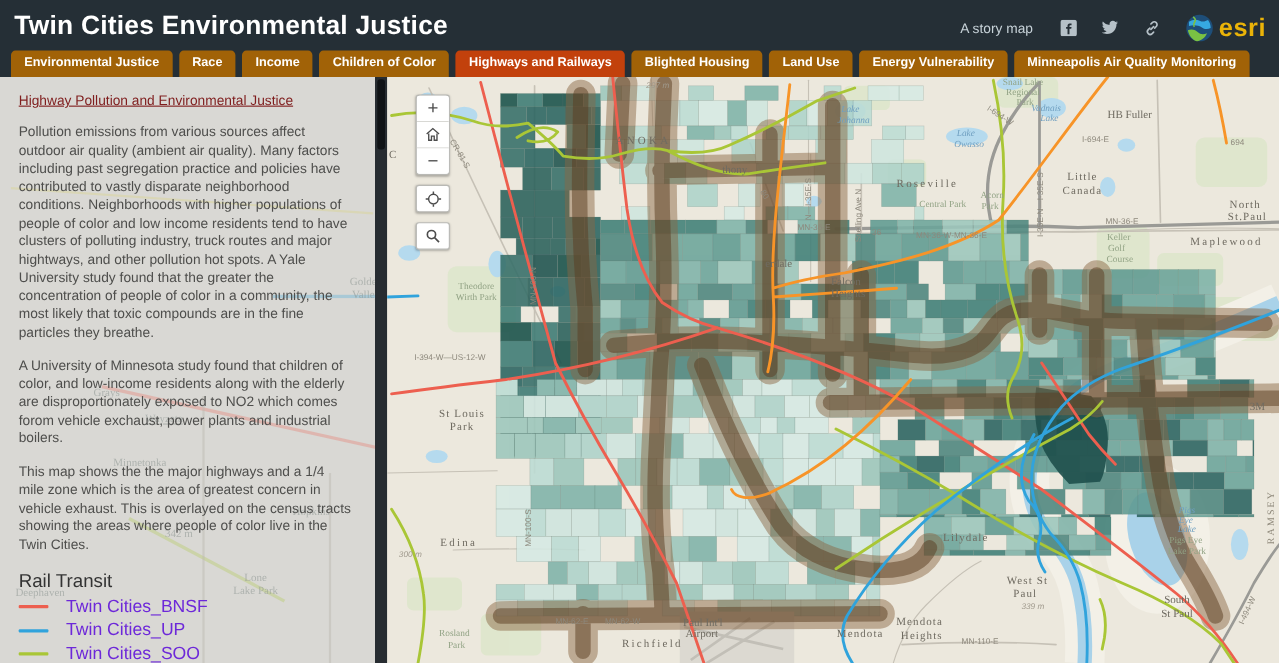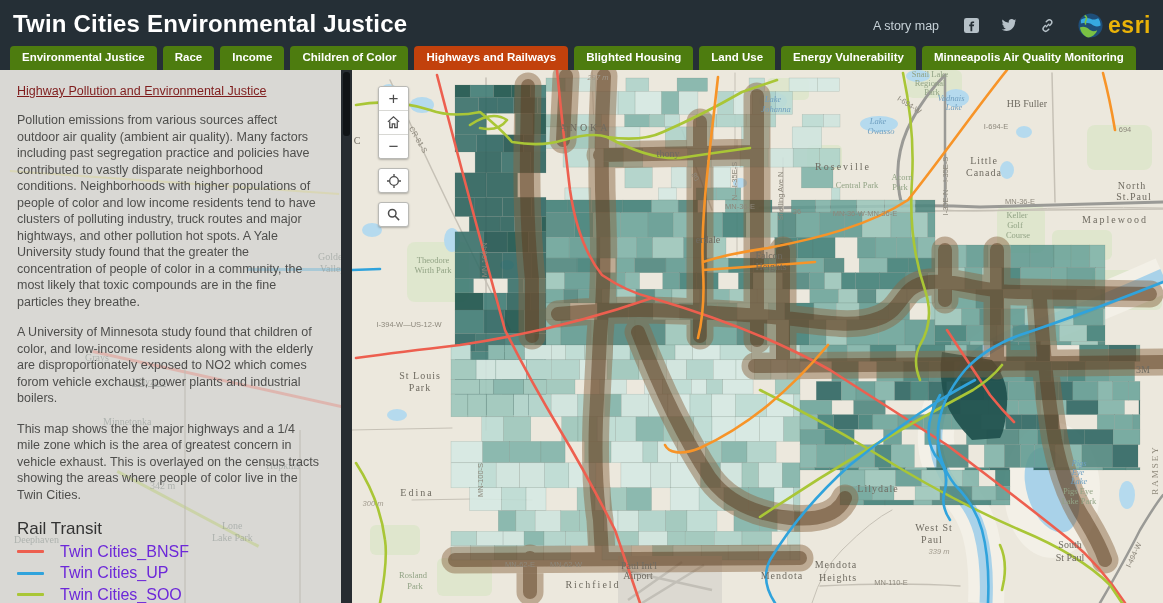--- a/index.html
+++ b/index.html
@@ -7,21 +7,21 @@
   
   .header{position:absolute;left:0;top:0;width:1163px;height:70px;background:#252f36;}
   .app-title{position:absolute;left:13px;top:10px;color:#ffffff;font-size:24px;font-weight:bold;letter-spacing:.2px;}
   .header-right{position:absolute;right:12px;top:12px;display:flex;align-items:center;gap:22px;}
   .story-map-label{color:#c7d2d8;font-size:12.5px;margin-right:2px;}
   .soc{width:16px;height:16px;display:inline-flex;align-items:center;justify-content:center;cursor:pointer;}
   .esri-logo{display:flex;align-items:center;gap:4px;cursor:pointer;}
   .esri-text{color:#eab308;font-size:23px;font-weight:bold;letter-spacing:.5px;}
   
   .tabbar{position:absolute;left:10px;top:44px;display:flex;gap:6px;height:26px;align-items:flex-end;}
-  .tab{background:#4d7c0f;color:#fff;font-size:11.5px;font-weight:bold;padding:6px 12px 7px;border-radius:4px 4px 0 0;white-space:nowrap;cursor:pointer;line-height:1;}
+  .tab{background:#a16207;color:#fff;font-size:11.5px;font-weight:bold;padding:6px 12px 7px;border-radius:4px 4px 0 0;white-space:nowrap;cursor:pointer;line-height:1;}
   .tab.active{background:#c2410c;}
   
   .content{position:absolute;left:0;top:70px;width:1163px;height:533px;}
   .sidebar{position:absolute;left:0;top:0;width:341px;height:533px;background:#d9d8d4;overflow:hidden;}
   .sidebar-inner{position:relative;z-index:2;padding:14px 20px 0 17px;color:#4e4e4c;}
   .sb-heading{font-size:12.5px;margin:0 0 14px 0;color:#7f1d1d;text-decoration:underline;}
   .sb-para{font-size:12.5px;line-height:1.32;margin:0 0 14px 0;}
   .legend{margin-top:16px;}
   .legend-title{font-size:17px;color:#333;margin-bottom:2px;}
   .legend-item{display:flex;align-items:center;height:21.5px;}

